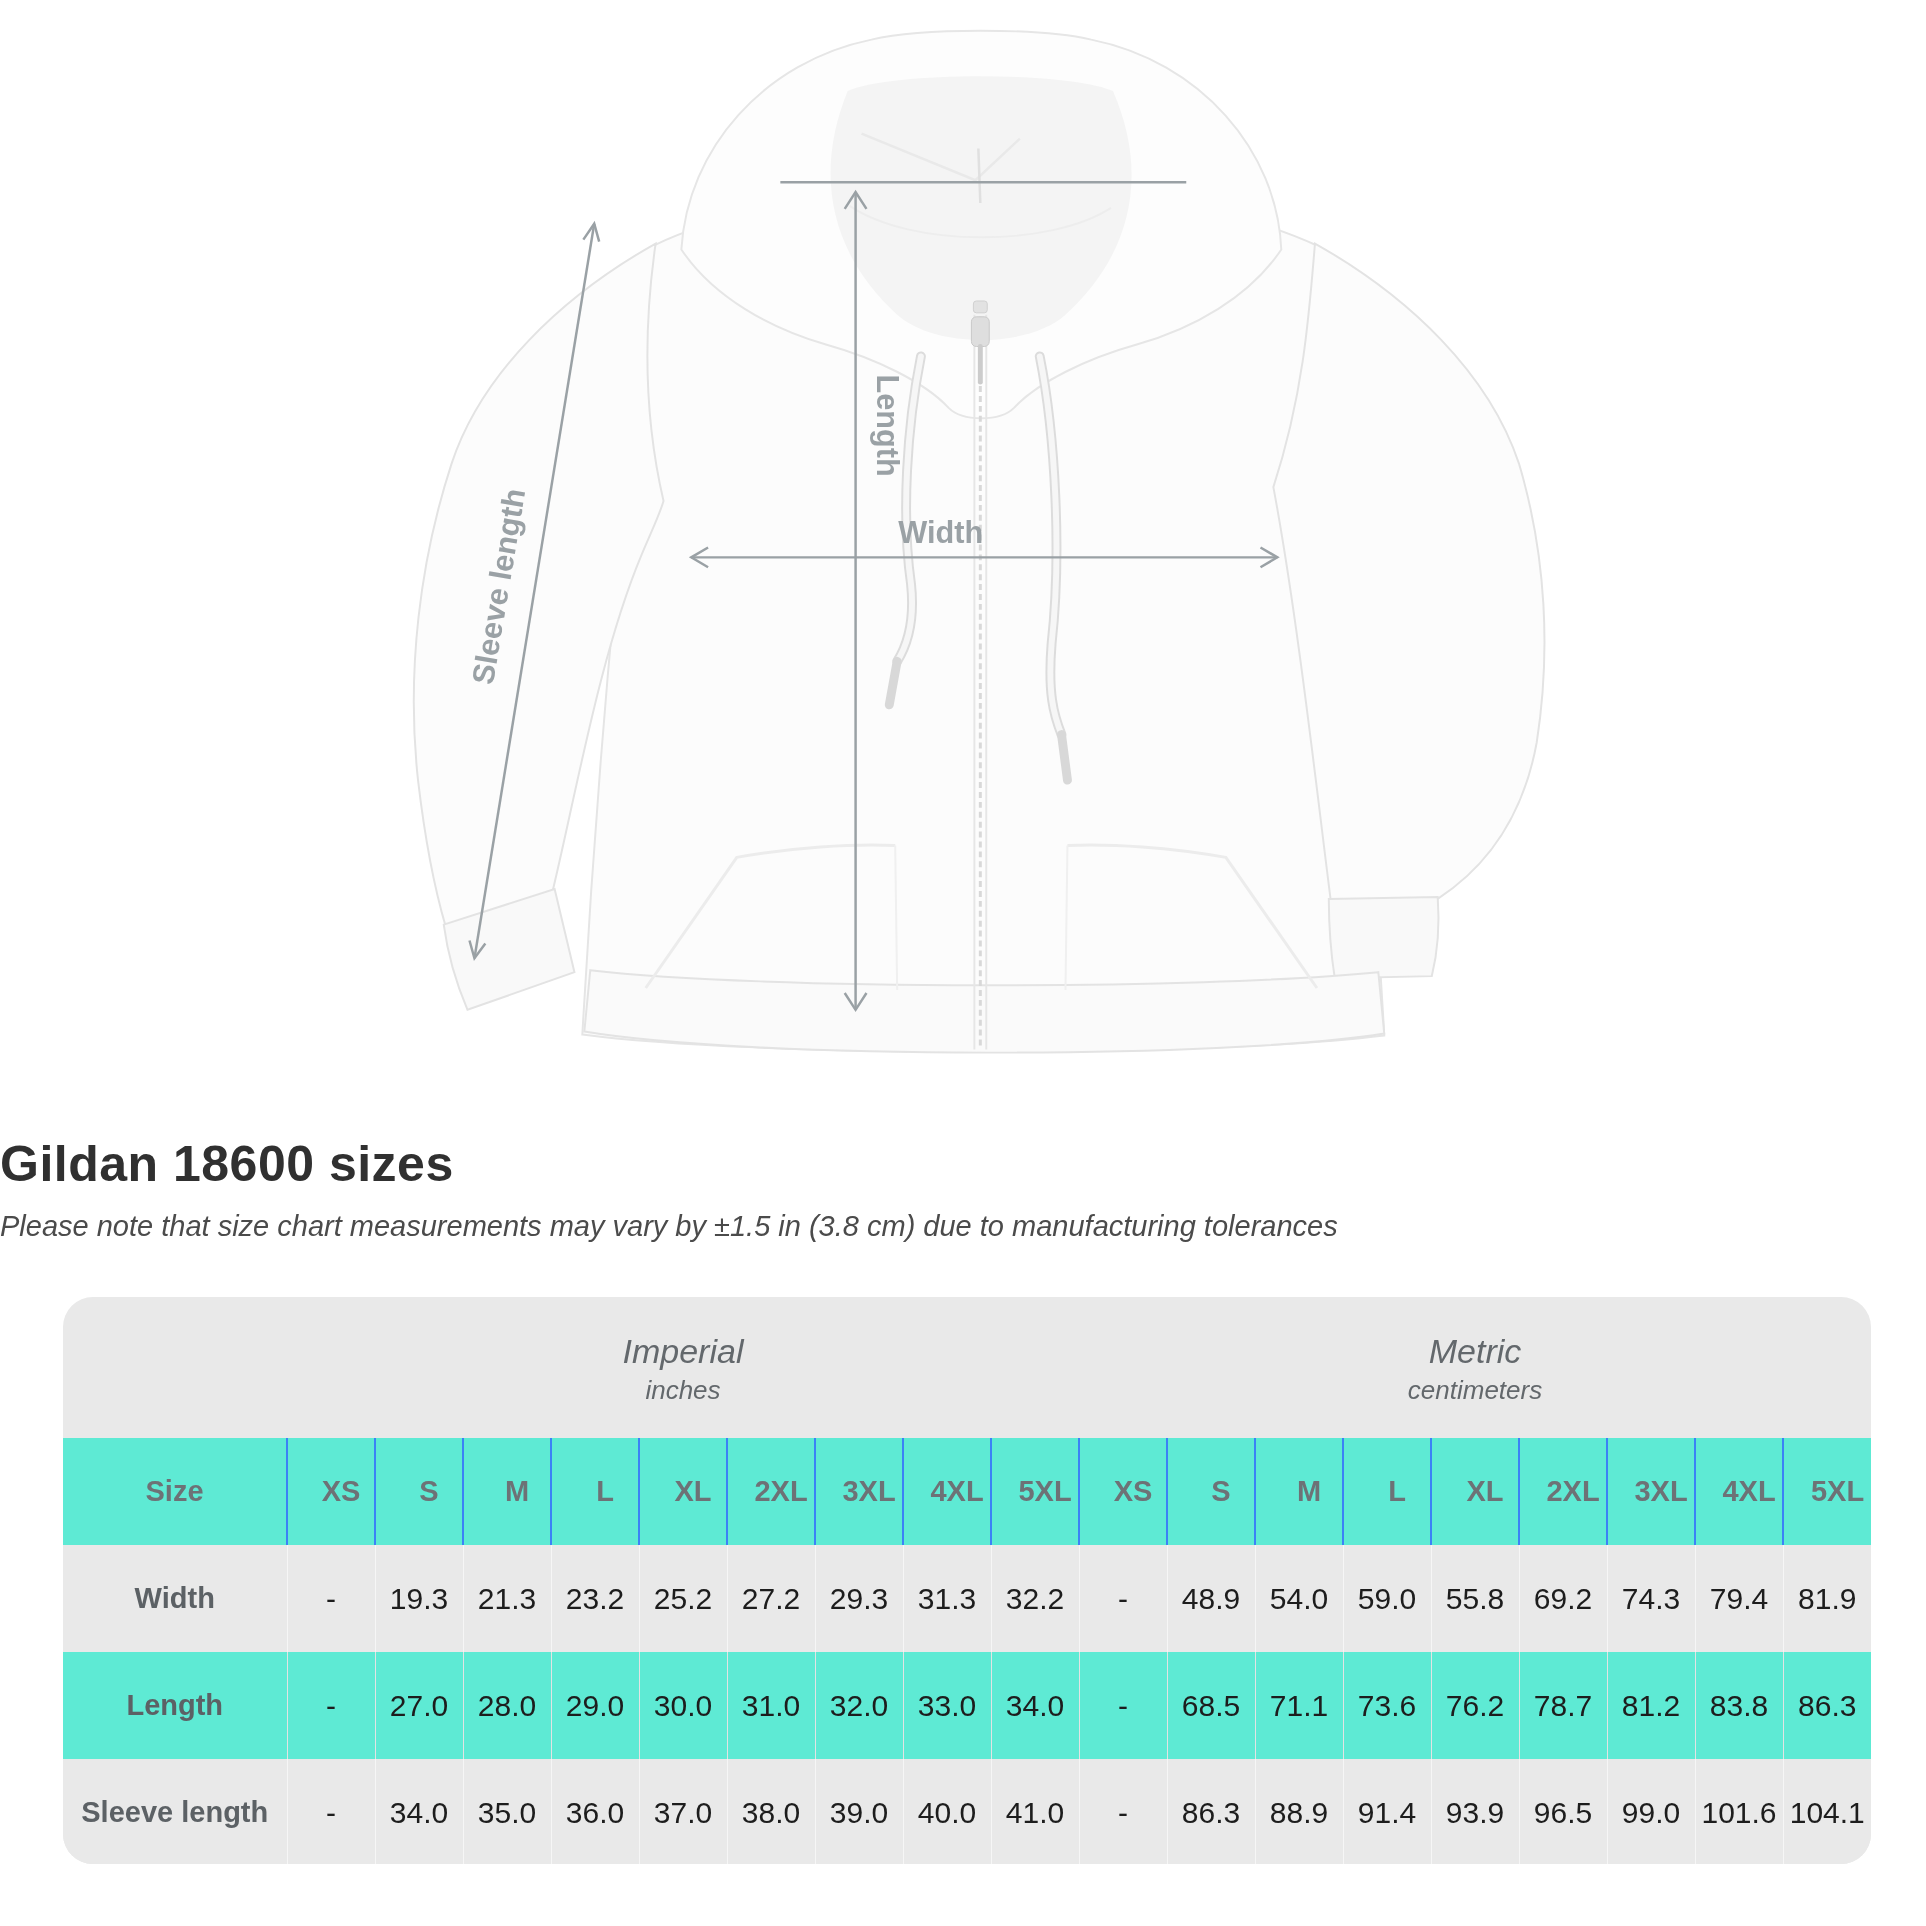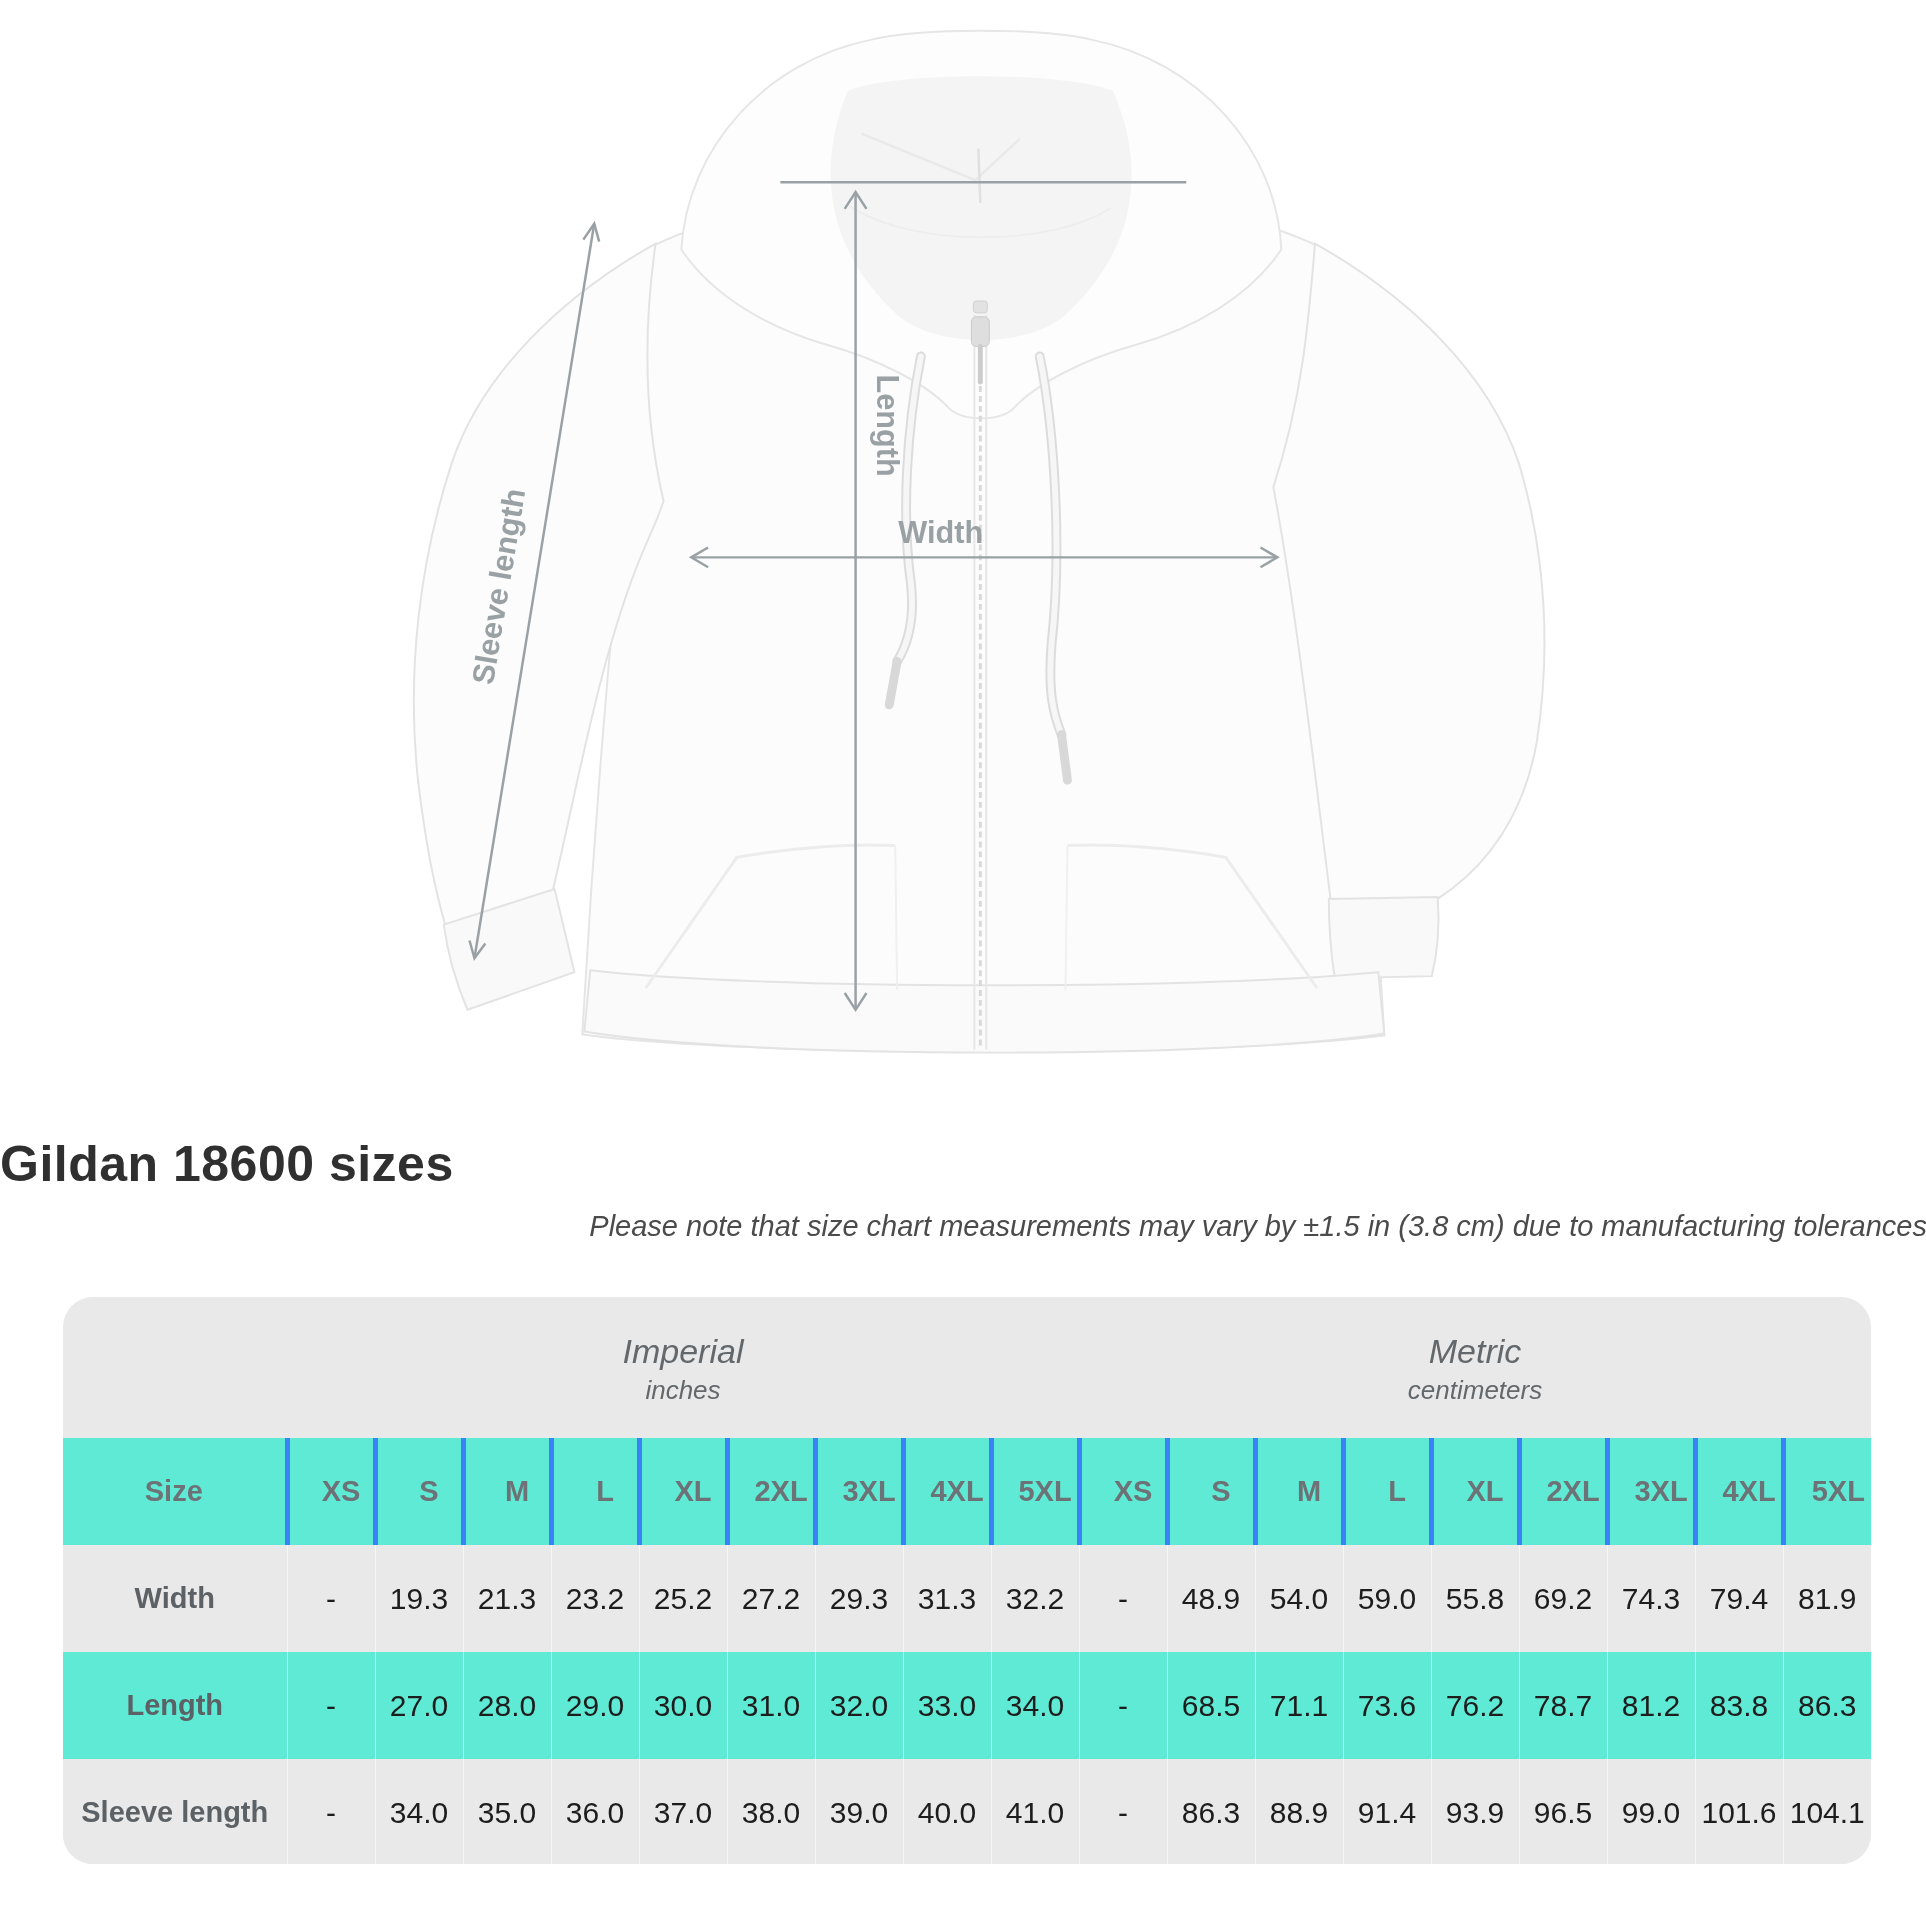--- a/index.html
+++ b/index.html
@@ -14,21 +14,21 @@
     font-weight:bold;font-size:31px;fill:#9aa1a5;
   }
   
   .title{
     position:absolute;left:0;top:1135px;width:100%;
     text-align:left;font-size:50px;font-weight:bold;color:#303030;
     letter-spacing:0.5px;
   }
   .subtitle{
     position:absolute;left:0;top:1210px;width:100%;
-    text-align:right;font-style:italic;font-size:29px;color:#4b4b4b;
+    text-align:left;font-style:italic;font-size:29px;color:#4b4b4b;
   }
   
   .chart-wrap{
     position:absolute;left:63px;top:1297px;width:1808px;height:567px;
     background:#e9e9e9;border-radius:30px;overflow:hidden;
   }
   table.size-table{
     width:100%;height:100%;border-collapse:collapse;table-layout:fixed;
   }
   .size-table td{
@@ -36,21 +36,21 @@
     font-size:30px;color:#1d1d1d;padding:0;
   }
   col.first{width:224px;}
   tr.tr-units{height:141px;}
   tr.tr-header{height:107px;}
   tr.tr-data{height:107px;}
   tr.white td{background:#5eead4;margin-top:24px;}
   tr.gray td{background:#e9e9e9;}
   tr.tr-header td{font-weight:bold;font-size:29px;color:#6d7276;}
   td.lbl{font-weight:bold;font-size:29px;color:#5c6165;}
-  tr.tr-header td + td{border-left:5px solid #3b82f6;padding-left:20px;}
+  tr.tr-header td + td{border-left:2px solid #3b82f6;padding-left:20px;}
   tr.tr-data.white td + td{border-left:1px solid #e3e3e3;}
   tr.tr-data.gray td + td{border-left:1px solid #f6f6f6;}
   .unit-name{font-size:34px;font-weight:normal;font-style:italic;color:#63686c;line-height:1.35;}
   .unit-sub{font-size:26px;font-style:italic;color:#63686c;line-height:1.2;}
 </style>
 </head>
 <body>
 
 <div class="page">
 

